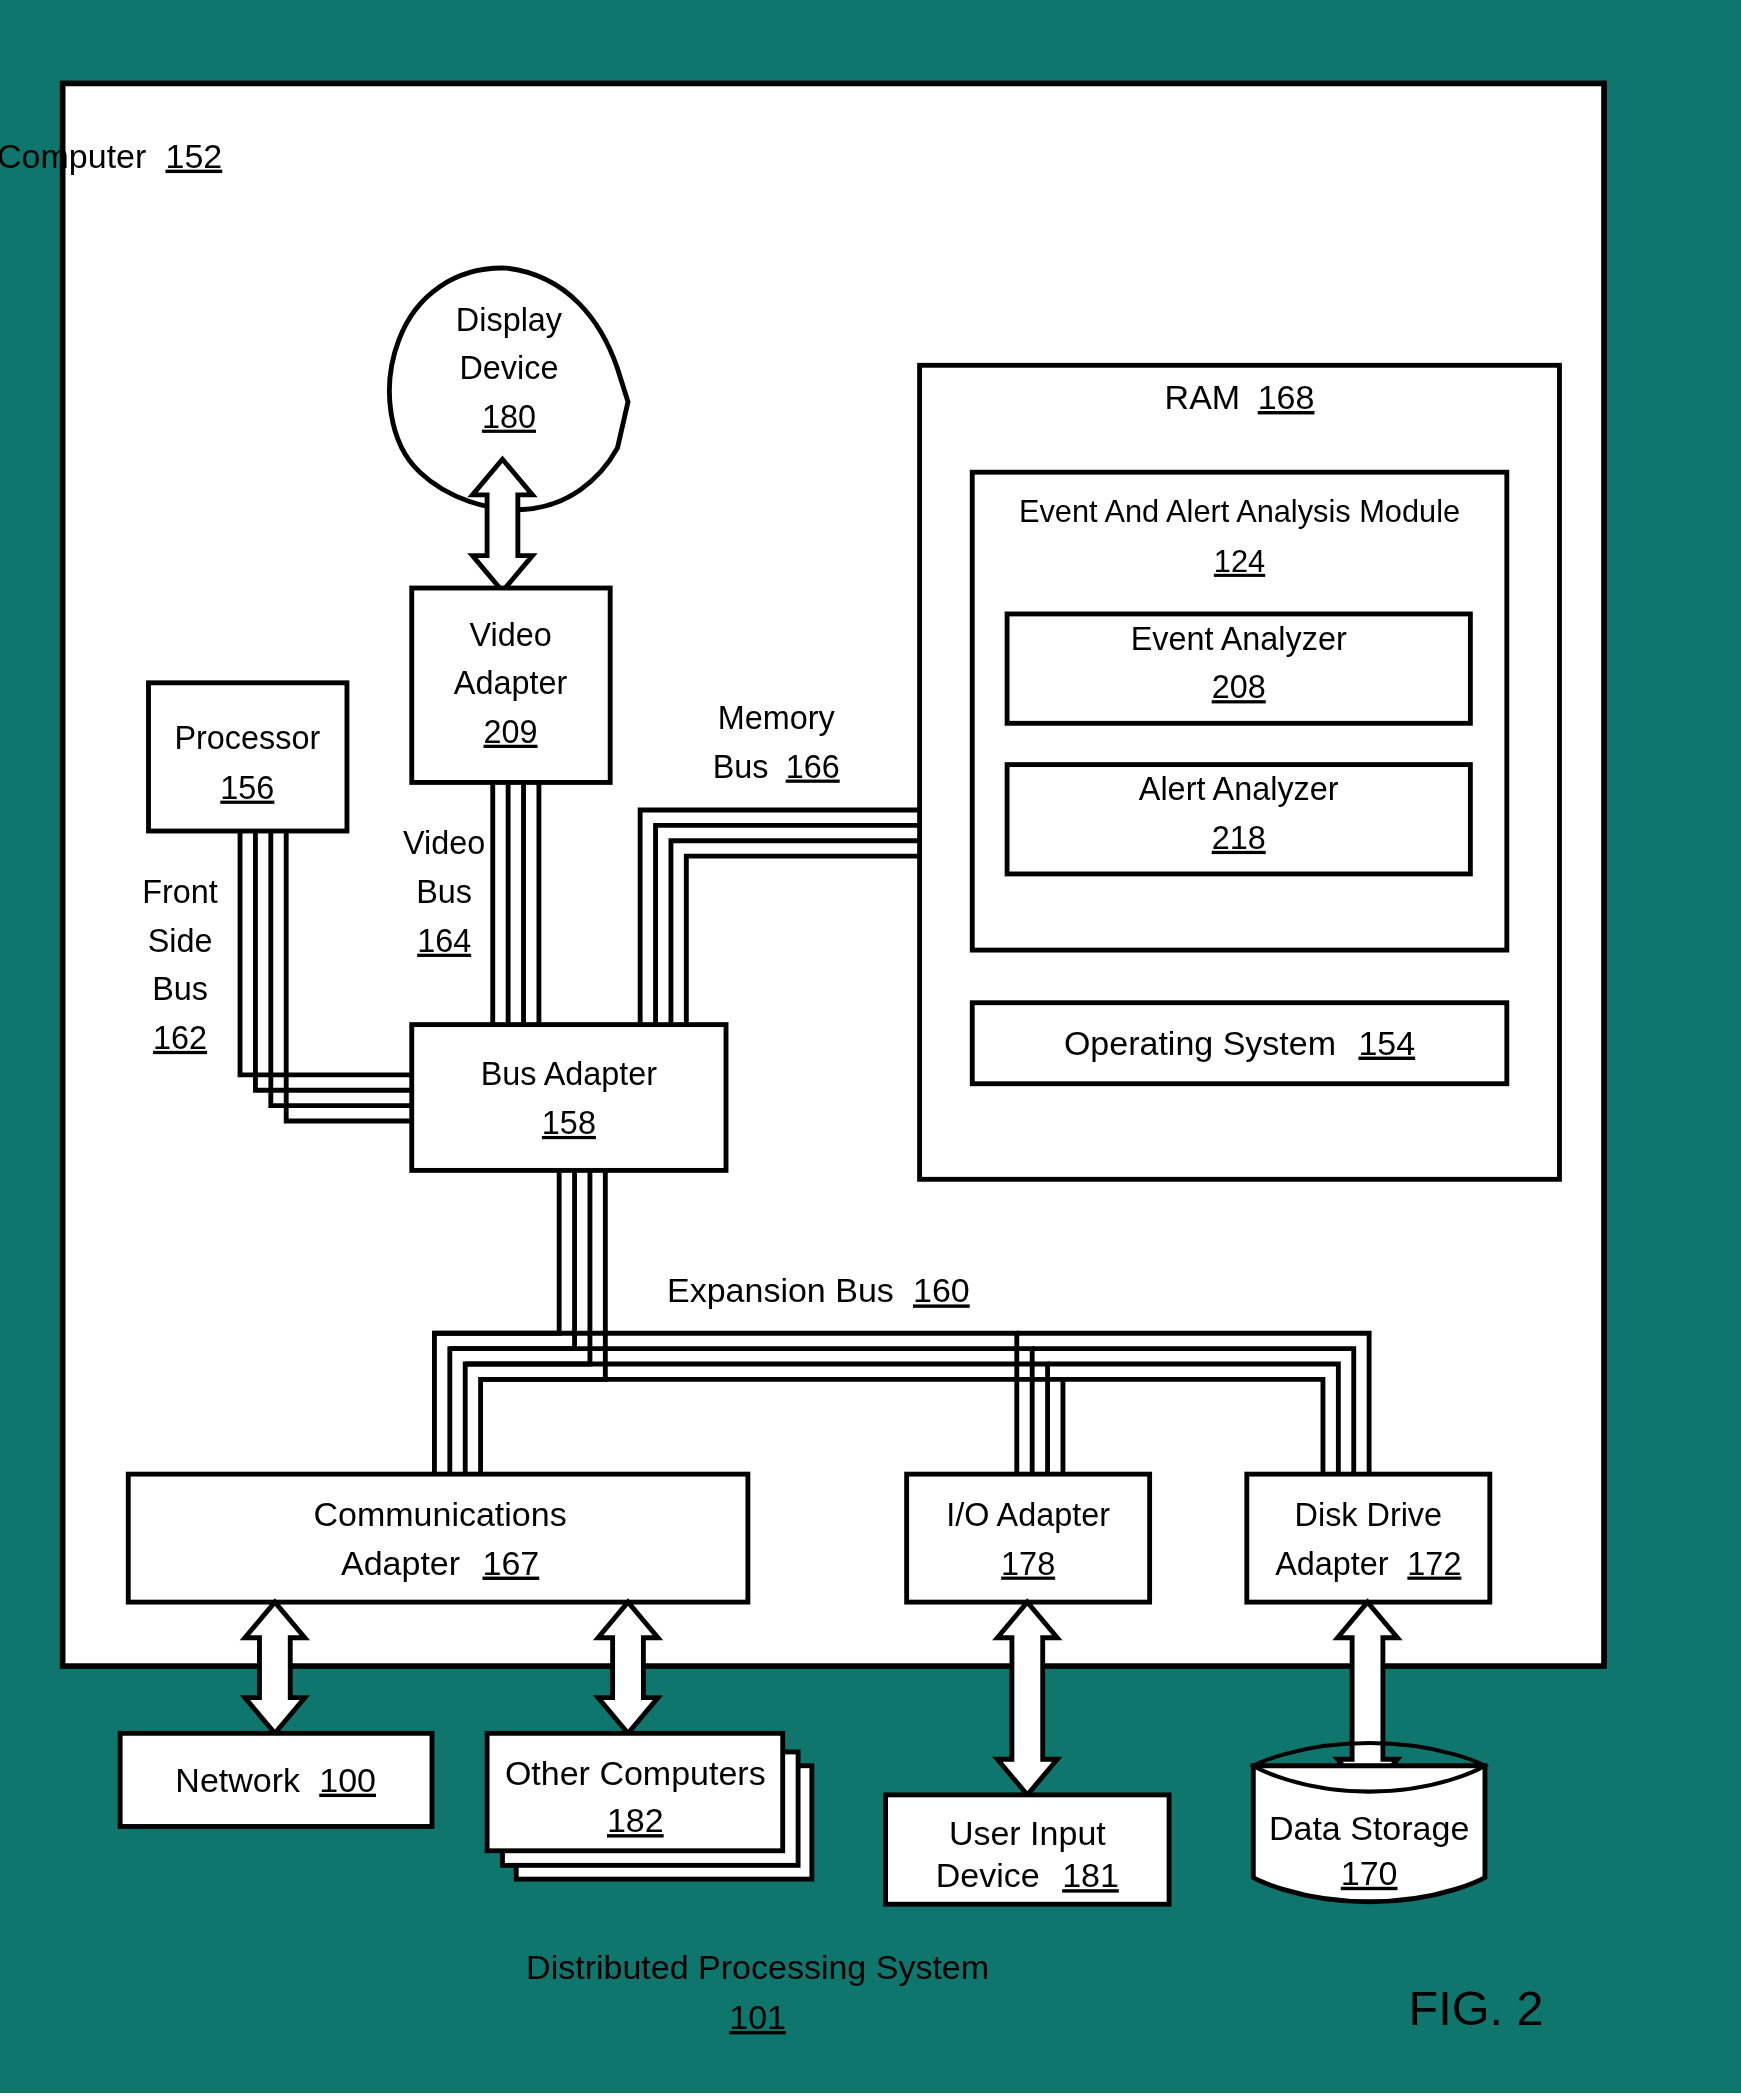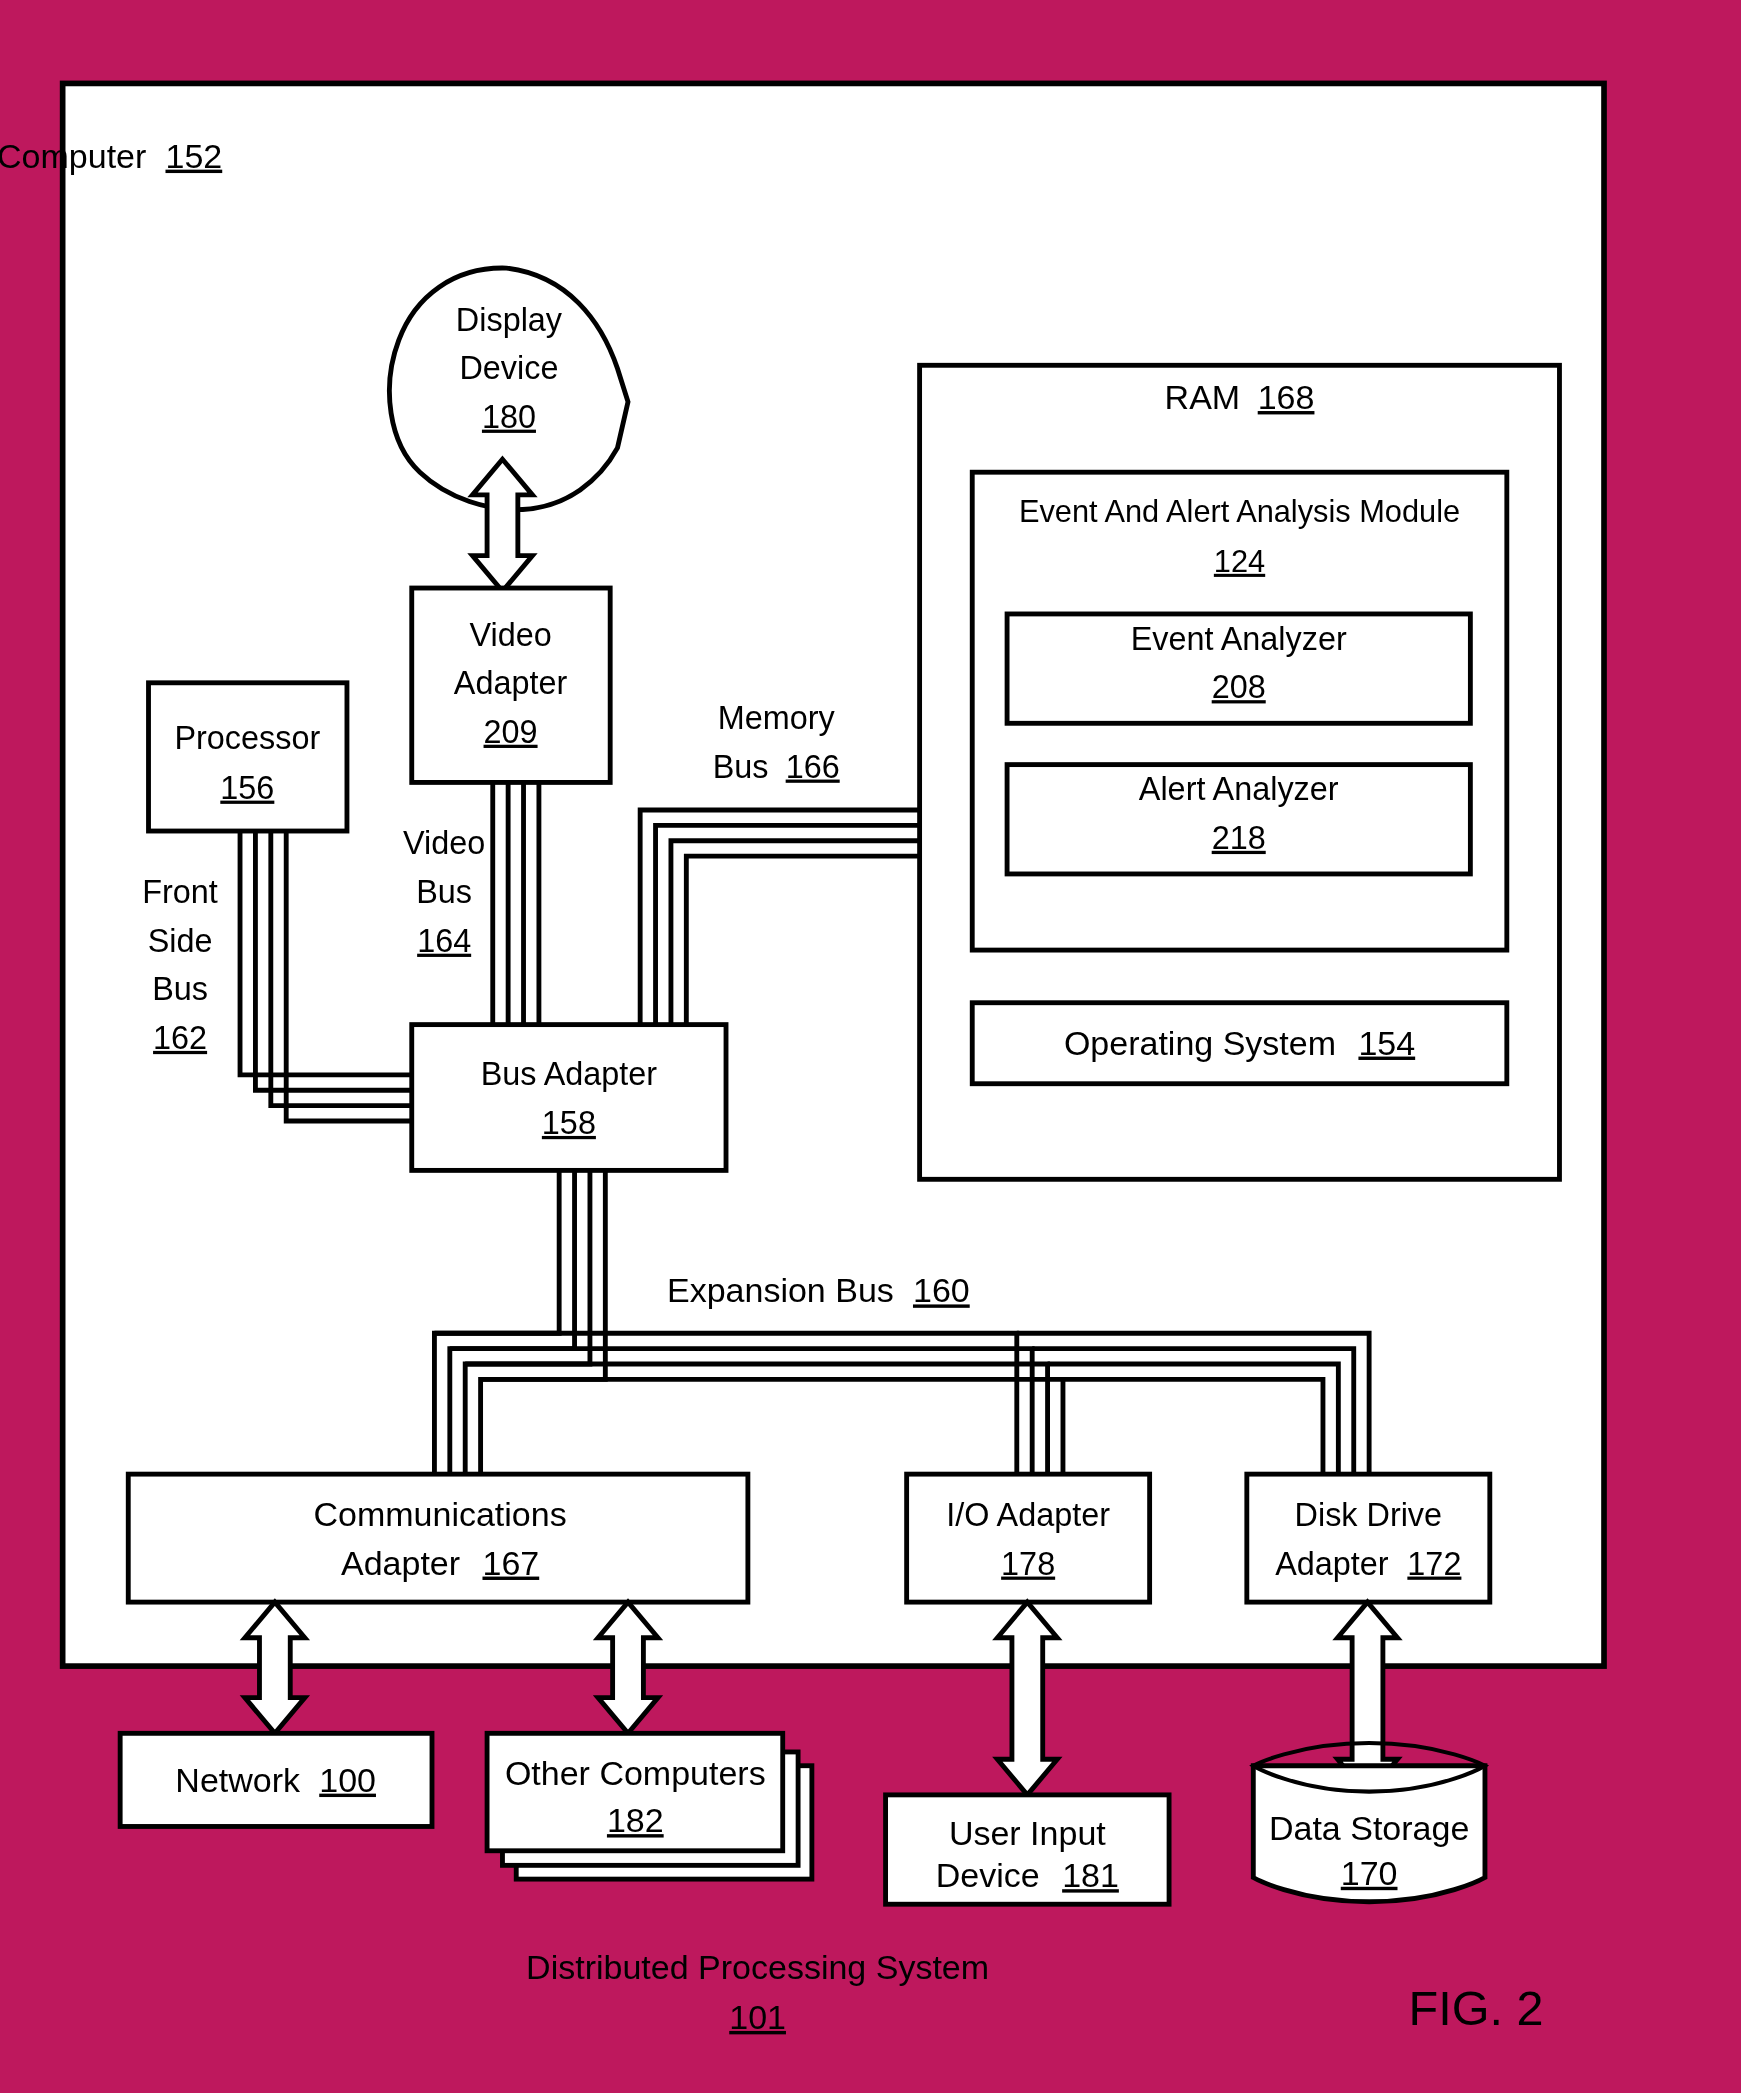--- a/index.html
+++ b/index.html
@@ -4,21 +4,21 @@
 <style>
   html, body {
     margin: 0;
     padding: 0;
     background: #ffffff;
   }
   #page {
     position: relative;
     width: 1742px;
     height: 2093px;
-    background: #be185d;
+    background: #0f766e;
     font-family: "Liberation Sans", sans-serif;
     overflow: hidden;
   }
   svg#diagram {
     position: absolute;
     top: 0; left: 0;
     width: 1742px;
     height: 2097px;
     display: block;
   }

